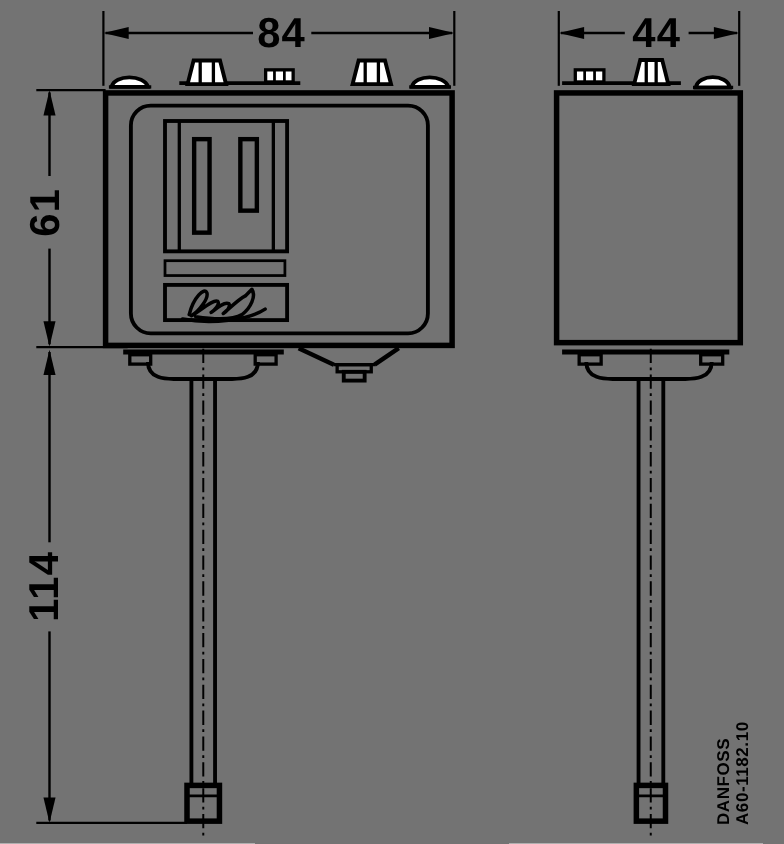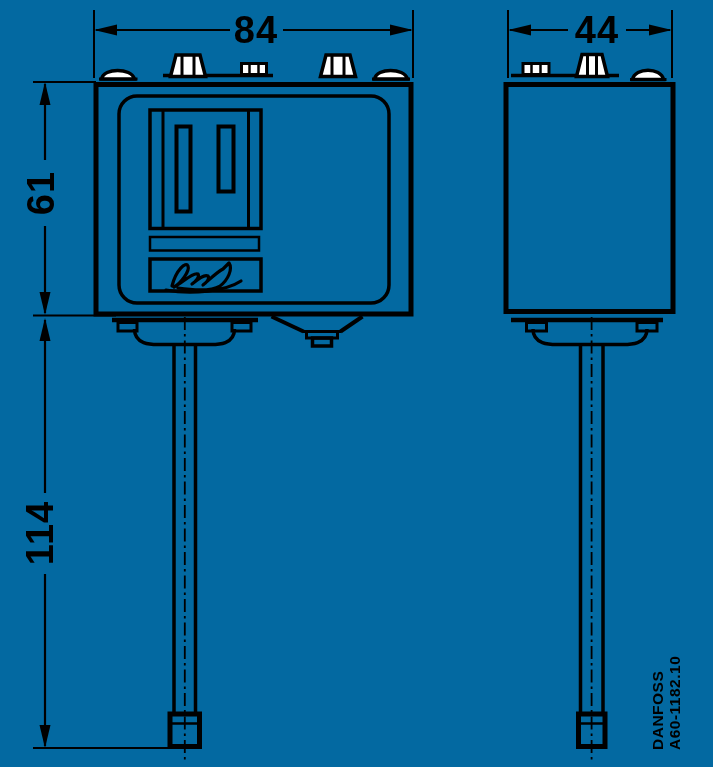--- a/index.html
+++ b/index.html
@@ -4,21 +4,21 @@
 <style>
   html, body {
     margin: 0;
     padding: 0;
     background: #ffffff;
   }
   .stage {
     position: relative;
     width: 713px;
     height: 767px;
-    background: #0369a1;
+    background: #737373;
     overflow: hidden;
   }
   svg { display: block; }
   .ol   { fill: none;    stroke: #000000; }
   .fw   { fill: #ffffff; stroke: #000000; }
   .ink  { fill: #000000; stroke: none; }
   .thin { stroke-width: 2; }
   text {
     font-family: "Liberation Sans", "DejaVu Sans", sans-serif;
     font-weight: bold;

